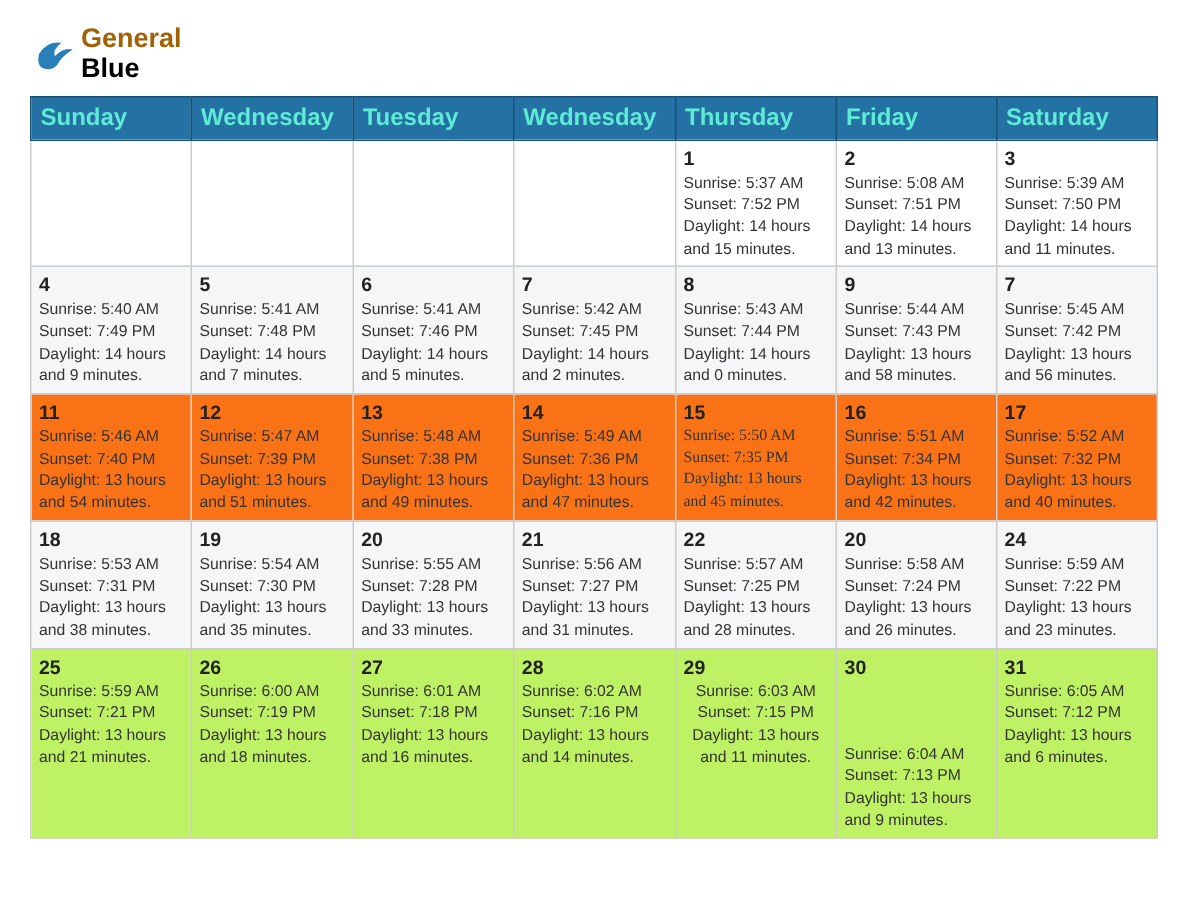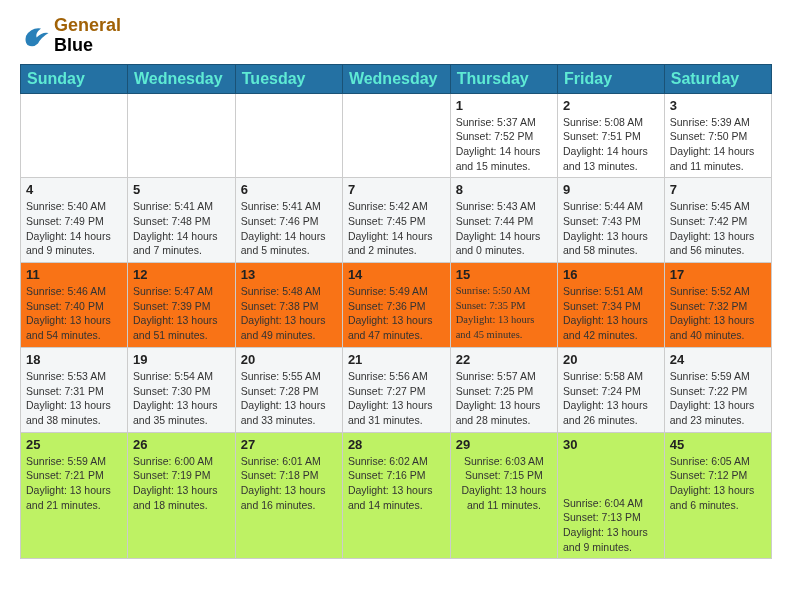--- a/index.html
+++ b/index.html
@@ -343,21 +343,21 @@
 and 11 minutes.</div>
         </td>
         <td>
           <span class="day-number">30</span>
           <div class="day-info" style="white-space: pre-line; margin-top: 44px;">Sunrise: 6:04 AM
 Sunset: 7:13 PM
 Daylight: 13 hours
 and 9 minutes.</div>
         </td>
         <td>
-          <span class="day-number">45</span>
+          <span class="day-number">31</span>
           <div class="day-info" style="white-space: pre-line;">Sunrise: 6:05 AM
 Sunset: 7:12 PM
 Daylight: 13 hours
 and 6 minutes.</div>
         </td>
       </tr>
     </tbody>
 </table>
 
 </body></html>

